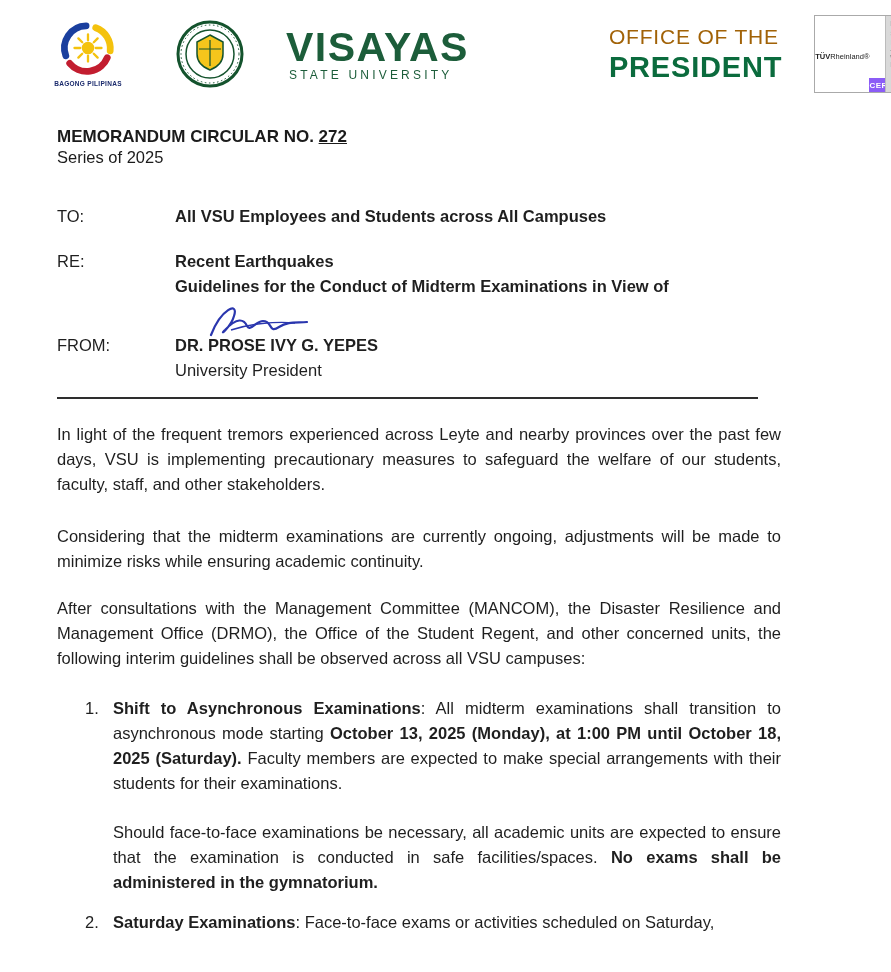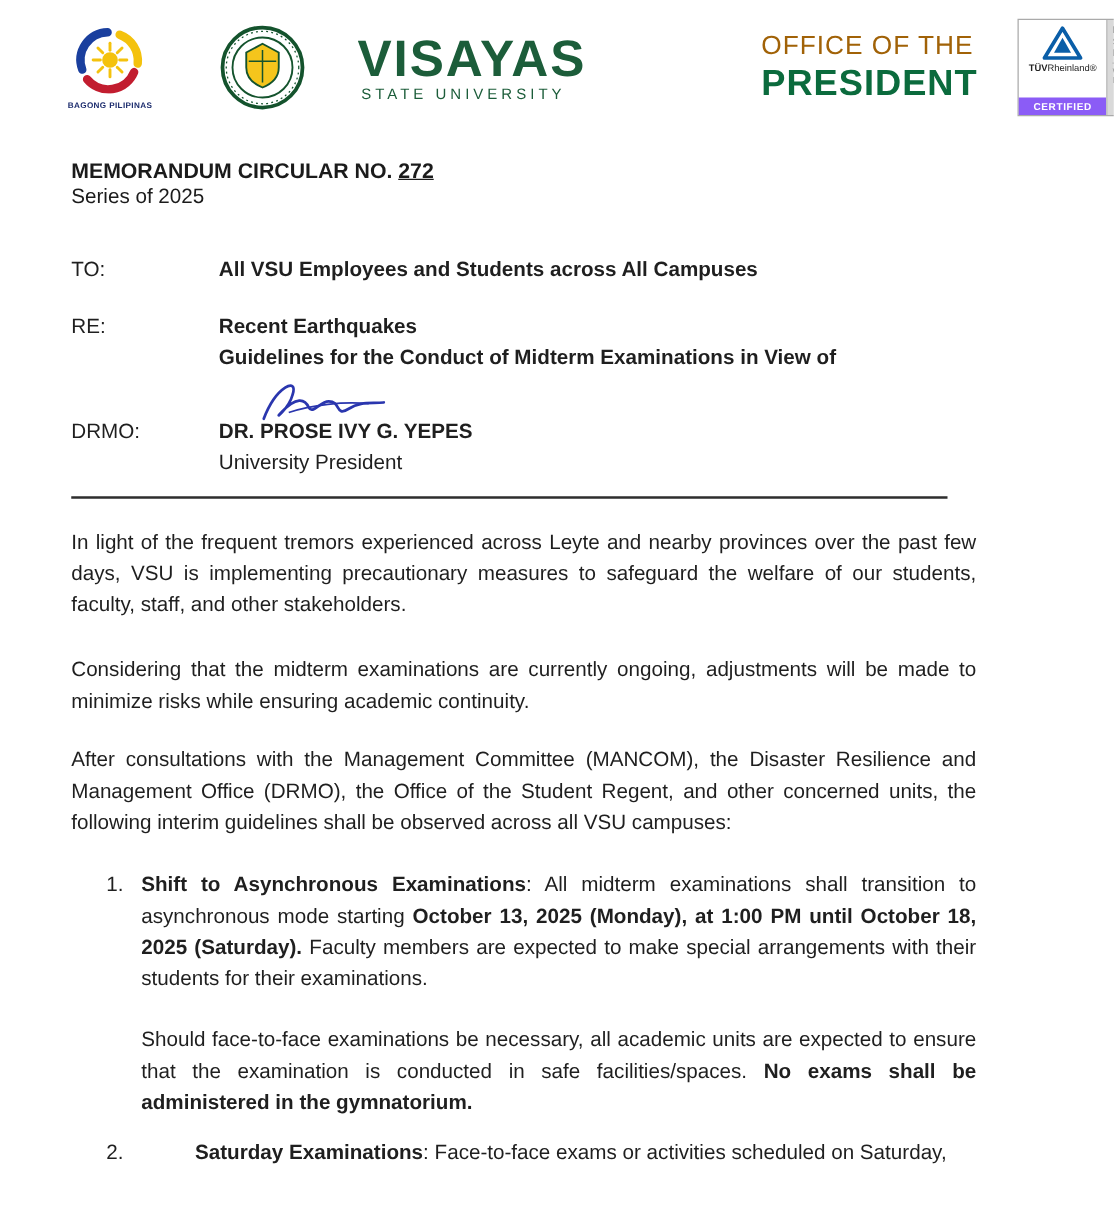--- a/index.html
+++ b/index.html
@@ -15,21 +15,21 @@
   .seal{margin-left:16px;flex-shrink:0;}
   .uni-word{margin-left:10px;}
   .uni-name{font-size:41px;font-weight:600;letter-spacing:1.5px;color:#1c5d3a;line-height:40px;}
   .uni-sub{font-size:12px;letter-spacing:3.2px;color:#1c5d3a;margin-top:1px;padding-left:3px;}
   .vdivider{width:2px;height:70px;background:#145c3c;margin:0 22px 0 54px;opacity:.85;}
   .office-l1{font-size:21px;color:#a16207;letter-spacing:.8px;}
   .office-l2{font-size:29px;color:#0b6b3d;font-weight:bold;letter-spacing:.8px;margin-top:2px;}
 
   .tuv{margin-left:auto;margin-right:88px;width:160px;height:78px;border:1px solid #aaa;
        display:flex;background:#fff;box-sizing:border-box;flex-shrink:0;}
-  .tuv-left{width:70px;display:flex;flex-direction:column;align-items:center;
+  .tuv-left{width:70px;display:flex;flex-direction:row;align-items:center;
             padding-top:4px;box-sizing:border-box;}
   .tuv-brand{font-size:7.5px;color:#222;margin-top:1px;white-space:nowrap;}
   .tuv-cert{margin-top:auto;background:#8b5cf6;color:#fff;font-size:8px;font-weight:bold;
             letter-spacing:.5px;padding:2.5px 0;width:100%;text-align:center;}
   .tuv-right{flex:1;background:#d9d9d9;border-left:1px solid #bbb;font-size:8px;color:#444;
              display:flex;flex-direction:column;justify-content:flex-start;
              padding:3px 4px;box-sizing:border-box;line-height:9.5px;}
   .tuv-mgmt{border-bottom:1px solid #b5b5b5;padding-bottom:2px;}
   .tuv-web{color:#777;font-size:7px;line-height:8.5px;padding-top:2px;}
 
@@ -141,21 +141,21 @@
 
       <div class="frow frow-re">
         <div class="flabel">RE:</div>
         <div class="fvalue bold">
           <div>Recent Earthquakes</div>
           <div>Guidelines for the Conduct of Midterm Examinations in View of</div>
         </div>
       </div>
 
       <div class="frow frow-from">
-        <div class="flabel from-label">DRMO:</div>
+        <div class="flabel from-label">FROM:</div>
         <div class="fvalue">
           <svg class="signature" viewBox="0 0 140 48" width="140" height="48">
             <path d="M8 36 C 18 10, 36 2, 31 17 C 28 28, 15 38, 22 31 C 34 18, 41 20, 44 27 C 47 33, 53 22, 60 22 C 70 22, 65 35, 76 28 C 85 22, 94 24, 104 23" fill="none" stroke="#2a36ae" stroke-width="2.2" stroke-linecap="round"></path>
             <path d="M28 31 C 46 25, 72 22, 92 24" fill="none" stroke="#2a36ae" stroke-width="1.4"></path>
           </svg>
           <div class="bold">DR. PROSE IVY G. YEPES</div>
           <div>University President</div>
         </div>
       </div>
 
@@ -171,18 +171,18 @@
       <div class="litem">
         <div class="lnum">1.</div>
         <div class="ltext"><span style="font-weight: bold;">Shift to Asynchronous Examinations</span><span>: All midterm examinations shall transition to asynchronous mode starting </span><span style="font-weight: bold;">October 13, 2025 (Monday), at 1:00 PM until October 18, 2025 (Saturday).</span><span> Faculty members are expected to make special arrangements with their students for their examinations.</span></div>
       </div>
       <div class="litem litem-sub">
         <div class="lnum"></div>
         <div class="ltext"><span>Should face-to-face examinations be necessary, all academic units are expected to ensure that the examination is conducted in safe facilities/spaces. </span><span style="font-weight: bold;">No exams shall be administered in the gymnatorium.</span></div>
       </div>
       <div class="litem litem-2">
         <div class="lnum">2.</div>
-        <div class="ltext"><span style="font-weight: bold; margin-left: 43px;">Saturday Examinations</span><span>: Face-to-face exams or activities scheduled on Saturday,</span></div>
+        <div class="ltext"><span style="font-weight: bold;">Saturday Examinations</span><span>: Face-to-face exams or activities scheduled on Saturday,</span></div>
       </div>
     </div>
 
   </main>
 </div>
 
 </body></html>

